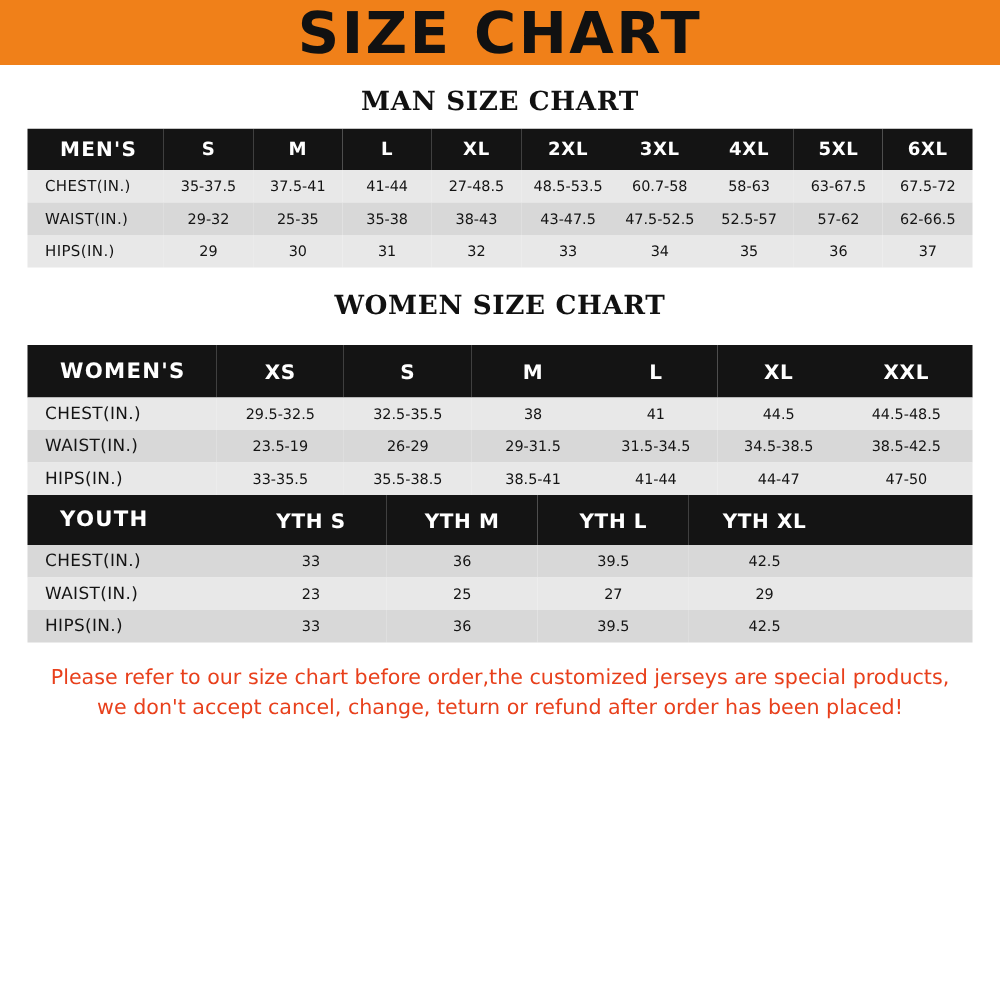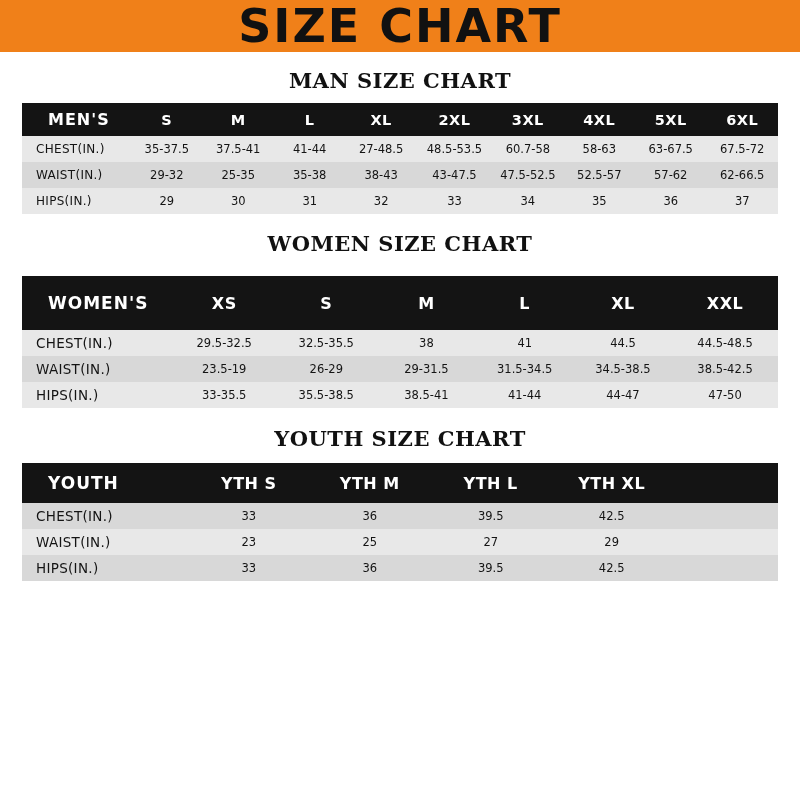--- a/index.html
+++ b/index.html
@@ -96,21 +96,21 @@
   .women td.rowlabel { padding-left: 14px; text-align: left; }
   .youth td.rowlabel { padding-left: 14px; text-align: left; }
 
   .men th, .men td { font-size: 11px; }
   .men td.rowlabel { font-size: 12px; }
   .men tr.head-row th { font-size: 14.5px; }
   .men tr.head-row th.corner { font-size: 16px; }
   .men th, .men td { height: 25px; }
 
   .women th, .women td { font-size: 13px; height: 31px; }
-  .women tr.head-row th { font-size: 16px; height: 54px; }
+  .women tr.head-row th { font-size: 16px; height: 42px; }
   .women tr.head-row th.corner { font-size: 17px; }
   .women td.rowlabel { font-size: 13.5px; }
 
   .youth th, .youth td { font-size: 13px; height: 33px; }
   .youth tr.head-row th { font-size: 16px; height: 40px; }
   .youth tr.head-row th.corner { font-size: 17px; }
   .youth td.rowlabel { font-size: 13.5px; }
   .youth td.datacell { text-align: center; }
 
   
@@ -250,21 +250,20 @@
           <td class="datacell">33-35.5</td>
           <td class="datacell">35.5-38.5</td>
           <td class="datacell">38.5-41</td>
           <td class="datacell">41-44</td>
           <td class="datacell">44-47</td>
           <td class="datacell">47-50</td>
         </tr>
       </tbody>
     </table>
 
-    <h2 class="section-title t-youth">YOUTH SIZE CHART</h2>
     <table class="size-table youth">
       <colgroup>
         <col style="width:22%">
           <col style="width:16%">
           <col style="width:16%">
           <col style="width:16%">
         <col style="width:16%">
           <col style="width:14%">
       </colgroup>
       <thead>
@@ -298,15 +297,19 @@
           <td class="rowlabel">HIPS(IN.)</td>
           <td class="datacell">33</td>
           <td class="datacell">36</td>
           <td class="datacell">39.5</td>
           <td class="datacell">42.5</td>
           <td class="datacell"></td>
         </tr>
       </tbody>
     </table>
 
+    <div class="footer-note">
+      <span class="line">Please refer to our size chart before order,the customized jerseys are special products,</span>
+      <span class="line">we don't accept cancel, change, teturn or refund after order has been placed!</span>
+    </div>
 
   </div>
 </div>
 
 </body></html>

